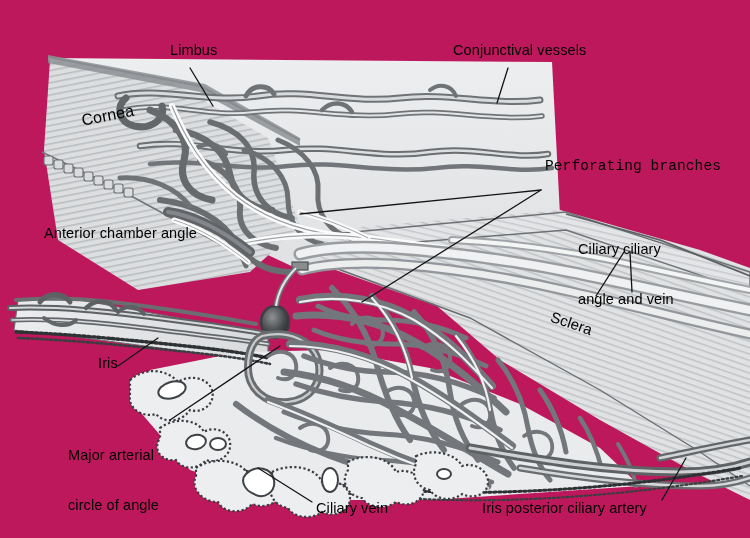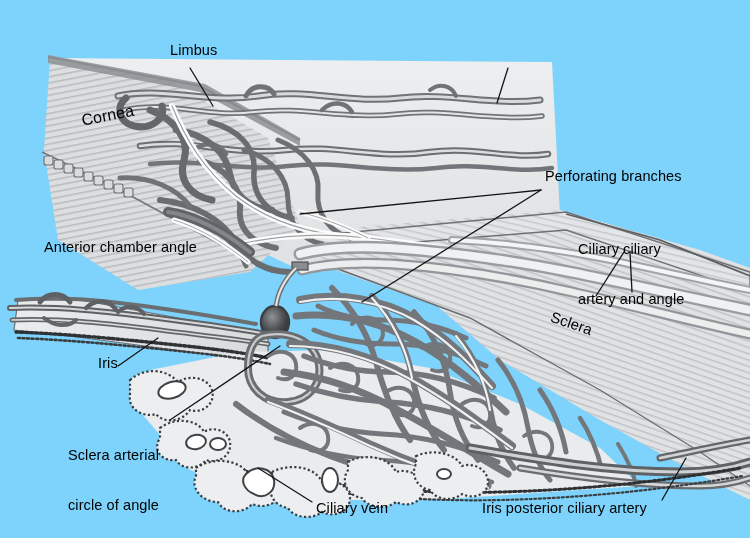--- a/index.html
+++ b/index.html
@@ -4,21 +4,21 @@
 <style>
   html, body {
     margin: 0;
     padding: 0;
     background: #ffffff;
   }
   #figure {
     position: relative;
     width: 750px;
     height: 538px;
-    background: #7dd3fc;
+    background: #be185d;
     overflow: hidden;
     font-family: "Liberation Sans", sans-serif;
   }
   #figure svg {
     position: absolute;
     left: 0;
     top: 0;
   }
   .lbl {
     position: absolute;
@@ -276,38 +276,39 @@
       <line x1="630" y1="252" x2="632" y2="292"></line>
       <line x1="118" y1="366" x2="158" y2="338"></line>
       <line x1="170" y1="420" x2="280" y2="346"></line>
       <line x1="312" y1="502" x2="258" y2="468"></line>
       <line x1="662" y1="500" x2="686" y2="458"></line>
     </g>
   </svg>
 
   <div class="lbl" style="left:170px; top:42px;">Limbus</div>
 
+  <div class="lbl" style="left:453px; top:42px;">Conjunctival vessels</div>
 
   <div class="lbl rot-cornea" style="left:80px; top:112px;">Cornea</div>
 
-  <div class="lbl" style="left:545px; top:168px;">Perforating branches</div>
+  <div class="lbl" style="left:545px; top:158px;font-family:Liberation Mono, monospace;">Perforating branches</div>
 
   <div class="lbl two-line" style="left:578px; top:208px;">
     <div>Ciliary ciliary</div>
-    <div>artery and angle</div>
+    <div>angle and vein</div>
   </div>
 
-  <div class="lbl" style="left:44px; top:239px;">Anterior chamber angle</div>
+  <div class="lbl" style="left:44px; top:225px;">Anterior chamber angle</div>
 
   <div class="lbl rot-sclera" style="left:554px; top:308px;">Sclera</div>
 
   <div class="lbl" style="left:98px; top:355px;">Iris</div>
 
   <div class="lbl two-line" style="left:68px; top:414px;">
-    <div>Sclera arterial</div>
+    <div>Major arterial</div>
     <div>circle of angle</div>
   </div>
 
   <div class="lbl" style="left:316px; top:500px;">Ciliary vein</div>
 
   <div class="lbl" style="left:482px; top:500px;">Iris posterior ciliary artery</div>
 
 </div>
 
 </body></html>

